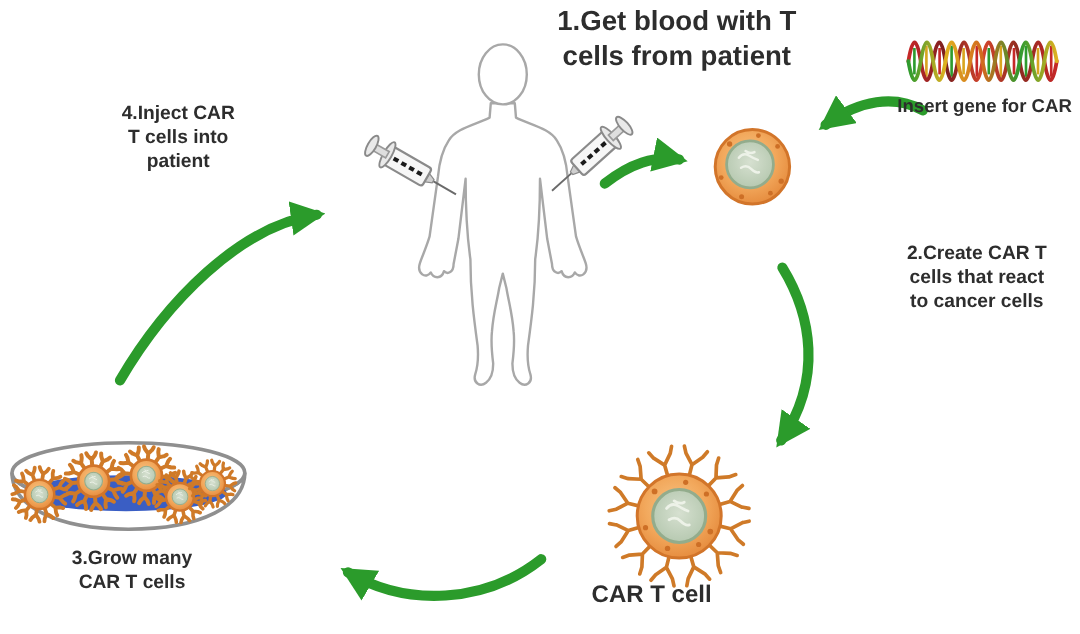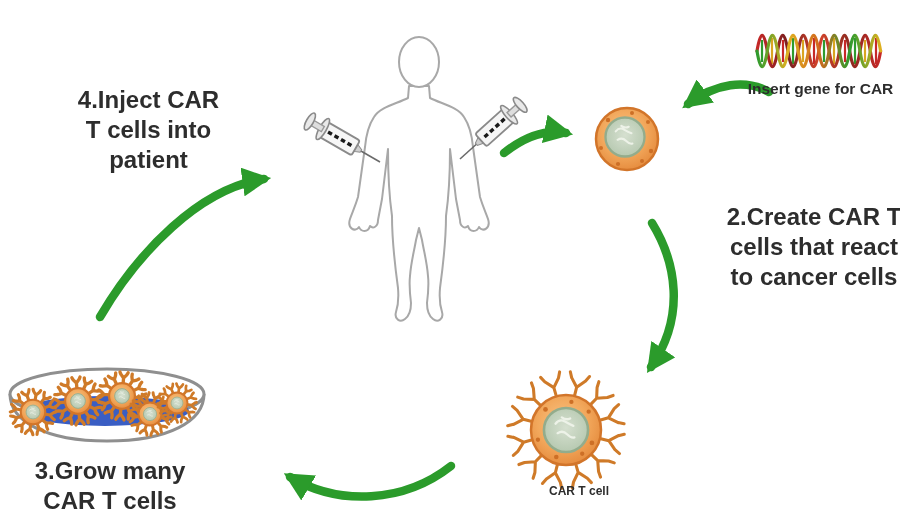--- a/index.html
+++ b/index.html
@@ -5,28 +5,28 @@
   html,body{margin:0;padding:0;background:#fff;}
   #stage{
     position:relative;width:900px;height:528px;background:#fff;overflow:hidden;
     font-family:"Liberation Sans","DejaVu Sans",sans-serif;
   }
   #art{position:absolute;left:0;top:0;}
   .lbl{
     position:absolute;color:#2d2d2d;font-weight:bold;text-align:center;
     white-space:pre-line;line-height:1.24;letter-spacing:0px;
   }
-  .step{font-size:24px;}
+  .step{font-size:16px;}
   #step1{left:444px;top:3px;width:240px;font-size:23px;}
   #step2{left:699px;top:202px;width:230px;}
   #step3{left:12px;top:456px;width:196px;}
   #step4{left:46px;top:85px;width:205px;}
   #dna-label{left:733px;top:79px;width:175px;font-size:15.5px;}
   #tcell-label{left:577px;top:170px;width:100px;font-size:17.5px;}
-  #cart-label{left:526px;top:484px;width:106px;font-size:12px;}
+  #cart-label{left:490px;top:484px;width:106px;font-size:20px;}
 </style>
 </head>
 <body>
 
 <div id="stage">
 
   <svg id="art" width="900" height="528" viewBox="0 0 900 528">
     <defs>
       <radialGradient id="cellgrad" cx="45%" cy="40%" r="65%">
         <stop offset="0%" stop-color="#f8c485"></stop>
@@ -207,20 +207,22 @@
           <g stroke="#cf7a28" stroke-width="9" stroke-linecap="round" fill="none">
               <use href="#ring" transform="rotate(8)"></use>
             </g>
           <circle r="35" fill="url(#cellgrad)" stroke="#d2752a" stroke-width="6"></circle>
           <use href="#nucleus" transform="scale(0.95)"></use>
         </g>
       </g>
     </g>
   </svg>
 
+  <div class="lbl step" id="step1">1.Get blood with T
+cells from patient</div>
   <div class="lbl step" id="step2">2.Create CAR T
 cells that react
 to cancer cells</div>
   <div class="lbl step" id="step3">3.Grow many
 CAR T cells</div>
   <div class="lbl step" id="step4">4.Inject CAR
 T cells into
 patient</div>
   <div class="lbl" id="dna-label">Insert gene for CAR</div>
   <div class="lbl" id="cart-label">CAR T cell</div>

